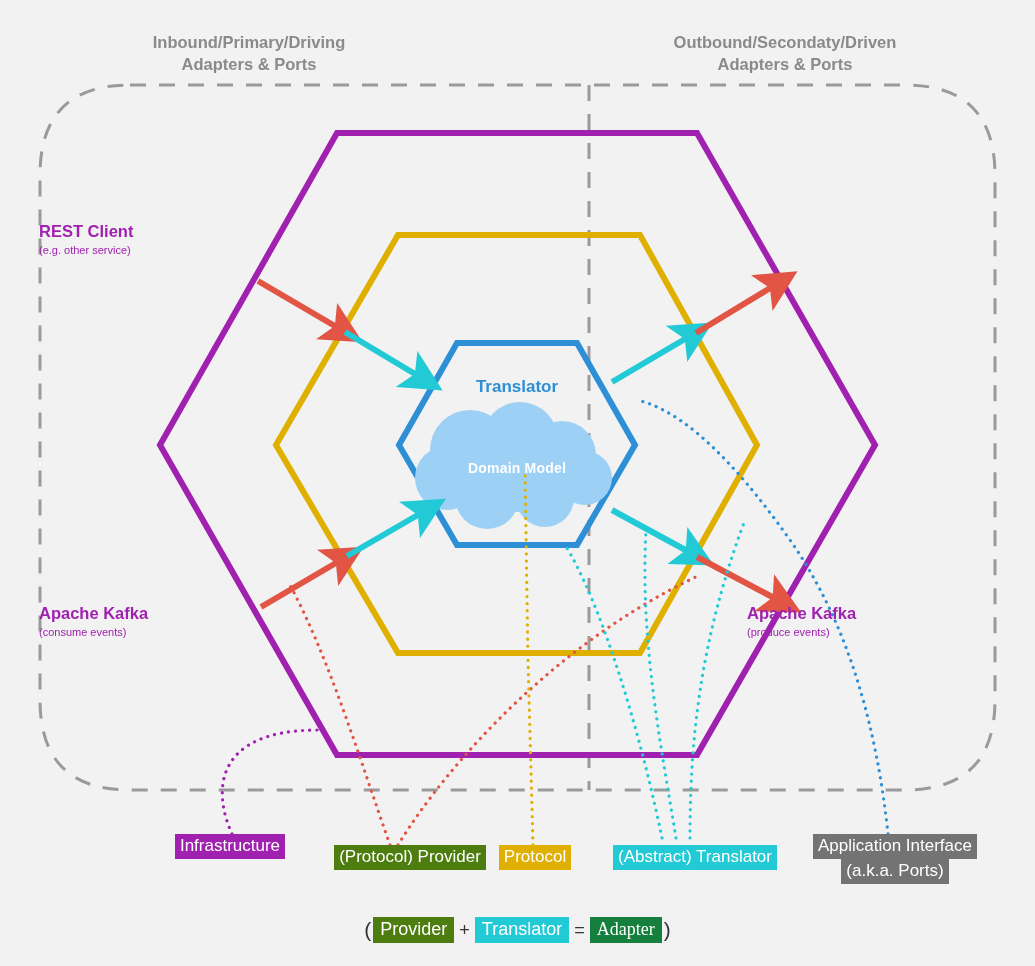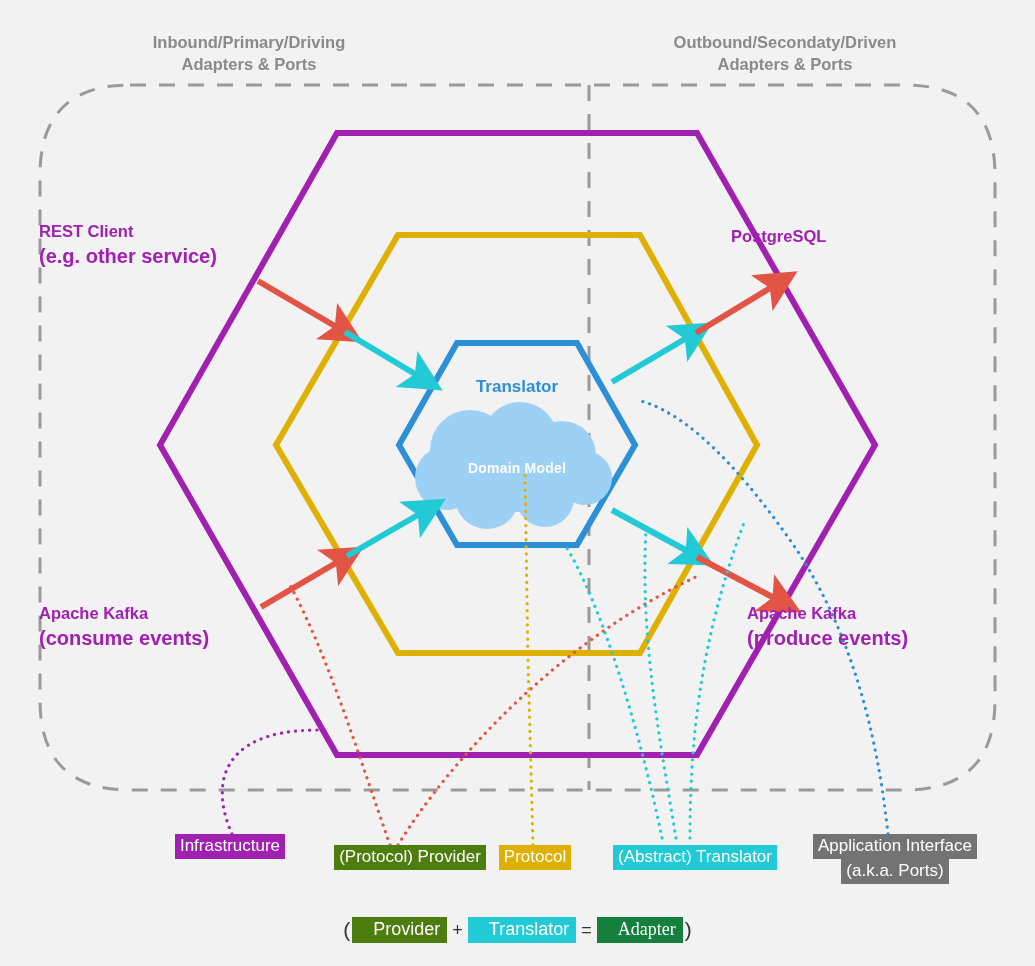--- a/index.html
+++ b/index.html
@@ -19,21 +19,21 @@
   .group-cap{
     color:#8a8a8a;font-weight:bold;font-size:16.5px;
     text-align:center;line-height:1.35;width:330px;
   }
   #cap-in{left:84px;top:31px;}
   #cap-out{left:620px;top:31px;}
 
   
   .side-label{color:#A020B0;text-align:left;line-height:1.32;width:250px;}
   .side-label .l1{font-weight:bold;font-size:16.5px;display:block;}
-  .side-label .l2{font-weight:bold;font-size:20px;display:block;}
+  .side-label .l2{font-weight:normal;font-size:11px;display:block;}
   #lab-rest{left:39px;top:221px;}
   #lab-pg{left:731px;top:226px;}
   #lab-kafka-c{left:39px;top:603px;}
   #lab-kafka-p{left:747px;top:603px;}
 
   
   #app-title{
     left:417px;top:377px;width:200px;text-align:center;
     color:#2D8FD5;font-weight:bold;font-size:17px;
   }
@@ -63,21 +63,21 @@
   .c-blue{background:#737373;}
   .c-green{background:#15803d;font-family:Liberation Serif, serif;}
 
   
   #equation{
     left:0px;top:917px;width:1035px;text-align:center;
     color:#333333;font-size:18px;
   }
   #equation .eq-chip{
     display:inline-block;color:#fff;font-size:18px;
-    padding:2px 7px 3px 21px;margin:0 2px;vertical-align:middle;
+    padding:2px 7px 3px 7px;margin:0 2px;vertical-align:middle;
   }
   #equation .eq-op{display:inline-block;vertical-align:middle;margin:0 3px;}
   #equation .eq-paren{display:inline-block;vertical-align:middle;font-size:21px;}
 </style>
 </head>
 <body>
 
 <div id="stage">
 
   <svg id="diagram" viewBox="0 0 1035 966">
@@ -153,23 +153,20 @@
   <div class="txt group-cap" id="cap-out">
     <span>Outbound/Secondaty/Driven</span><br>
     <span>Adapters &amp; Ports</span>
   </div>
 
   <div class="txt side-label" id="lab-rest">
     <span class="l1">REST Client</span>
     <span class="l2">(e.g. other service)</span>
   </div>
 
-  <div class="txt side-label" id="lab-pg">
-    <span class="l1">PostgreSQL</span>
-  </div>
 
   <div class="txt side-label" id="lab-kafka-c">
     <span class="l1">Apache Kafka</span>
     <span class="l2">(consume events)</span>
   </div>
 
   <div class="txt side-label" id="lab-kafka-p">
     <span class="l1">Apache Kafka</span>
     <span class="l2">(produce events)</span>
   </div>

